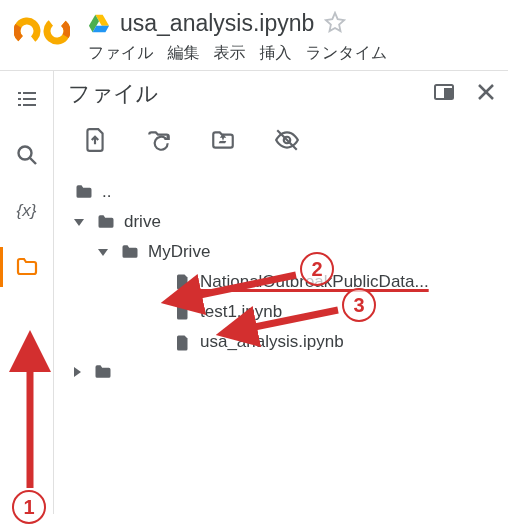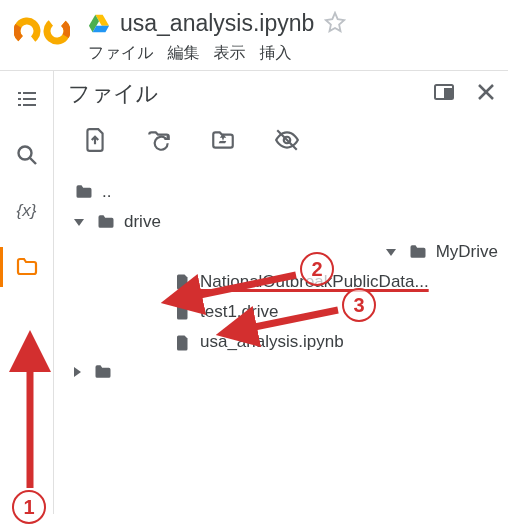--- a/index.html
+++ b/index.html
@@ -49,21 +49,21 @@
   .panel-title { font-size: 22px; color:#3c4043; }
   .panel-actions { display:flex; gap:18px; align-items:center; color:#5f6368;}
   .panel-actions svg { width:24px; height:24px; cursor:pointer;}
 
   .toolbar { display:flex; gap:38px; padding: 10px 6px 14px 14px; color:#5f6368;}
   .toolbar svg { width:26px; height:26px; cursor:pointer;}
 
   .tree { font-size: 17px; color:#3c4043; line-height: 1.3; margin-top:6px;}
   .tree-row { display:flex; align-items:center; gap:8px; padding: 4px 0; white-space: nowrap; }
   .indent-0 { padding-left: 6px; }
-  .indent-1 { padding-left: 30px; justify-content: flex-end; }
+  .indent-1 { padding-left: 30px; }
   .indent-3 { padding-left: 106px; }
   .arrow { width:0; height:0; display:inline-block;}
   .arrow-right { border-top:5px solid transparent; border-bottom:5px solid transparent; border-left:7px solid #5f6368; margin-right:4px;}
   .arrow-down { border-left:5px solid transparent; border-right:5px solid transparent; border-top:7px solid #5f6368; margin-right:4px;}
   .folder-icon, .file-icon { width:20px; height:20px; flex-shrink:0;}
   .file-icon { width:18px; height:18px; }
   .tree-label { cursor:pointer; overflow:hidden; text-overflow:ellipsis; }
   .underline-red { text-decoration: underline; text-decoration-color:#d32f2f; text-decoration-thickness:2.5px;}
 
   
@@ -100,20 +100,21 @@
         <svg viewBox="0 0 24 24" fill="none" stroke="currentColor" stroke-width="2">
             <path d="M12 2l2.9 6.9L22 10l-5.5 4.9L18 22l-6-3.5L6 22l1.5-7.1L2 10l7.1-1.1z"></path>
           </svg>
       </span>
     </div>
     <div class="menu-row">
       <span class="menu-item">ファイル</span>
       <span class="menu-item">編集</span>
       <span class="menu-item">表示</span>
       <span class="menu-item">挿入</span>
+      <span class="menu-item">ランタイム</span>
     </div>
   </div>
 </div>
 
 <div class="main">
   <div class="left-rail">
     <div class="rail-btn">
       <svg viewBox="0 0 24 24" fill="currentColor">
           <rect x="3" y="5" width="3" height="2"></rect>
           <rect x="8" y="5" width="13" height="2"></rect>
@@ -197,21 +198,21 @@
       <div class="tree-row indent-3">
         <span class="file-icon"><svg viewBox="0 0 24 24" fill="#5f6368">
               <path d="M6 2h8l4 4v14a2 2 0 01-2 2H6a2 2 0 01-2-2V4a2 2 0 012-2z"></path>
             </svg></span>
         <span class="tree-label underline-red">NationalOutbreakPublicData...</span>
       </div>
       <div class="tree-row indent-3">
         <span class="file-icon"><svg viewBox="0 0 24 24" fill="#5f6368">
               <path d="M6 2h8l4 4v14a2 2 0 01-2 2H6a2 2 0 01-2-2V4a2 2 0 012-2z"></path>
             </svg></span>
-        <span class="tree-label">test1.drive</span>
+        <span class="tree-label">test1.ipynb</span>
       </div>
       <div class="tree-row indent-3">
         <span class="file-icon"><svg viewBox="0 0 24 24" fill="#5f6368">
               <path d="M6 2h8l4 4v14a2 2 0 01-2 2H6a2 2 0 01-2-2V4a2 2 0 012-2z"></path>
             </svg></span>
         <span class="tree-label">usa_analysis.ipynb</span>
       </div>
       <div class="tree-row indent-0">
         <span class="arrow arrow-right"></span>
         <span class="folder-icon"><svg viewBox="0 0 24 24" fill="#5f6368">

